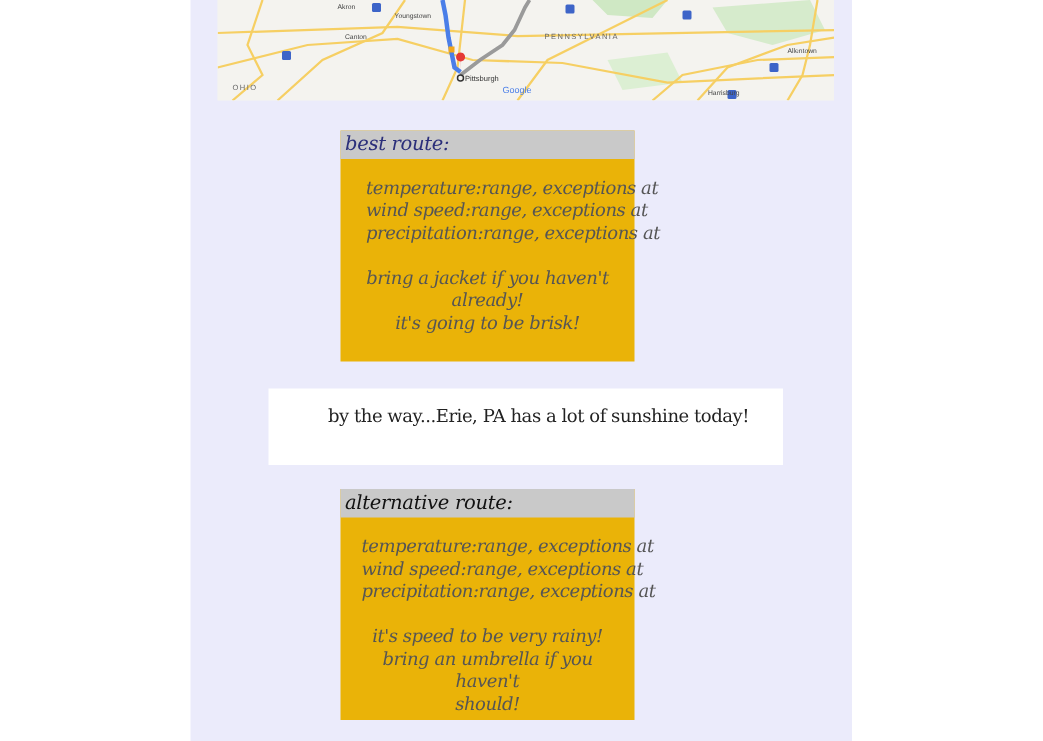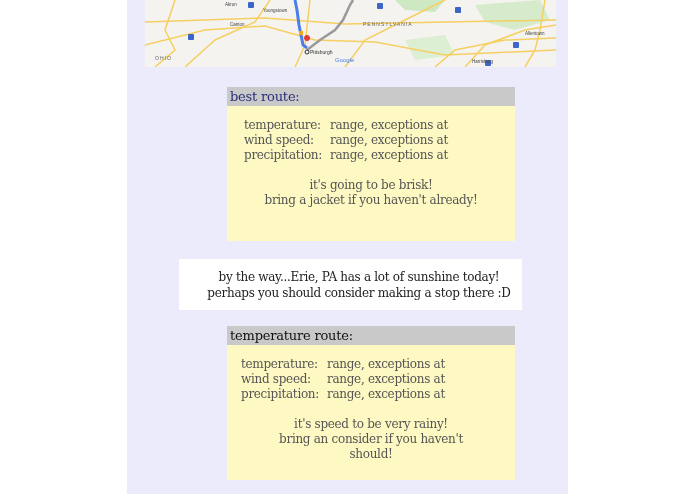--- a/index.html
+++ b/index.html
@@ -10,21 +10,21 @@
     .panel {
       position: absolute; left: 127px; top: 0; width: 441px; height: 494px;
       background: #ebebfb;
     }
     .map {
       position: absolute; left: 18px; top: 0; width: 411px; height: 67px;
       background: #f4f3ef; overflow: hidden;
     }
     .map svg { display: block; }
     .route-box {
-      position: absolute; left: 100px; width: 288px; background: #fef9c3;
+      position: absolute; left: 100px; width: 196px; background: #eab308; font-style: italic;
     }
     .route-box .hdr {
       height: 19px; background: #c9c9c9; font-size: 13px; line-height: 19px;
       padding-left: 3px; letter-spacing: -0.2px;
     }
     .route-box.best .hdr { color: #2b2f7a; }
     .route-box.alt .hdr { color: #111111; }
     .rows {
       margin-top: 12px; color: #555; font-size: 12px; line-height: 15px;
       letter-spacing: -0.3px;
@@ -105,46 +105,45 @@
       <div class="row">
         <span class="lbl" style="width:86px">wind speed:</span>
         <span>range, exceptions at</span>
       </div>
       <div class="row">
         <span class="lbl" style="width:86px">precipitation:</span>
         <span>range, exceptions at</span>
       </div>
     </div>
     <div class="msg">
+      <div>bring a jacket if you haven't already!</div>
       <div>it's going to be brisk!</div>
-      <div>bring a jacket if you haven't already!</div>
     </div>
   </div>
 
   <div class="note">
     <div>by the way...Erie, PA has a lot of sunshine today!</div>
-    <div>perhaps you should consider making a stop there :D</div>
   </div>
 
   <div class="route-box alt" style="top:326px; height:154px;">
-    <div class="hdr">temperature route:</div>
+    <div class="hdr">alternative route:</div>
     <div class="rows" style="padding-left:14px;">
       <div class="row">
         <span class="lbl" style="width:86px">temperature:</span>
         <span>range, exceptions at</span>
       </div>
       <div class="row">
         <span class="lbl" style="width:86px">wind speed:</span>
         <span>range, exceptions at</span>
       </div>
       <div class="row">
         <span class="lbl" style="width:86px">precipitation:</span>
         <span>range, exceptions at</span>
       </div>
     </div>
     <div class="msg">
       <div>it's speed to be very rainy!</div>
-      <div>bring an consider if you haven't</div>
+      <div>bring an umbrella if you haven't</div>
       <div>should!</div>
     </div>
   </div>
 
 </div>
 
 </body></html>

